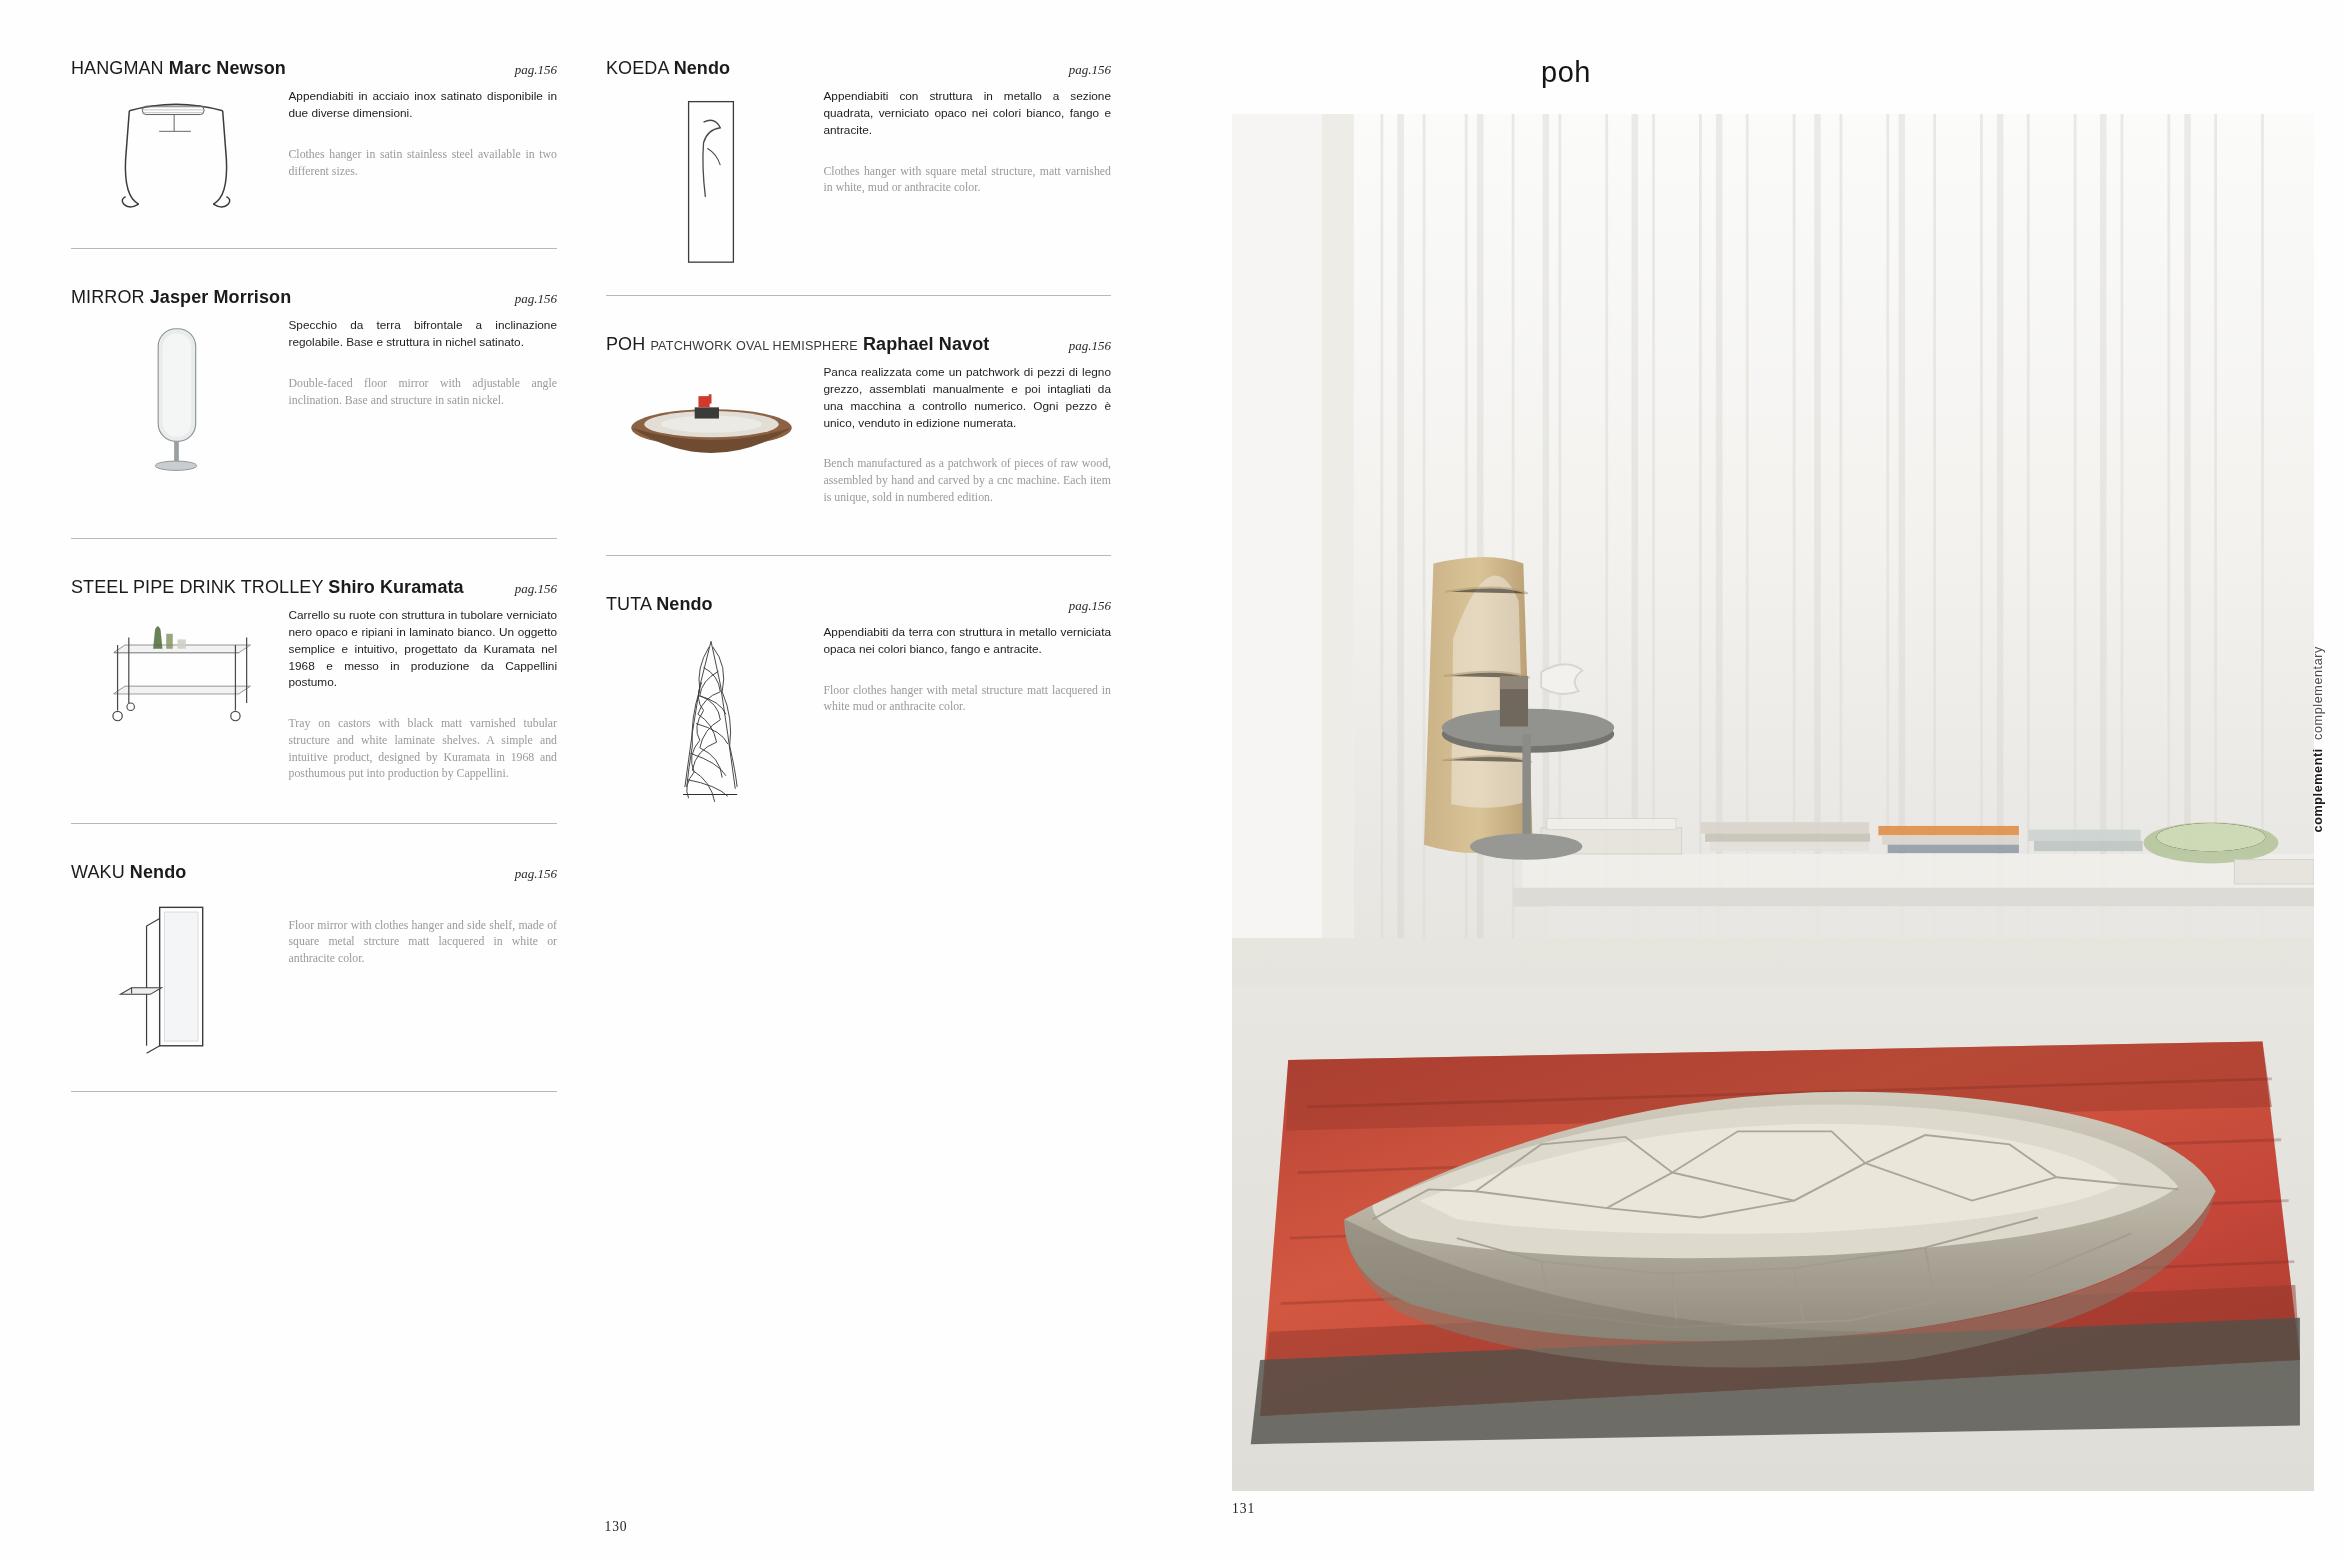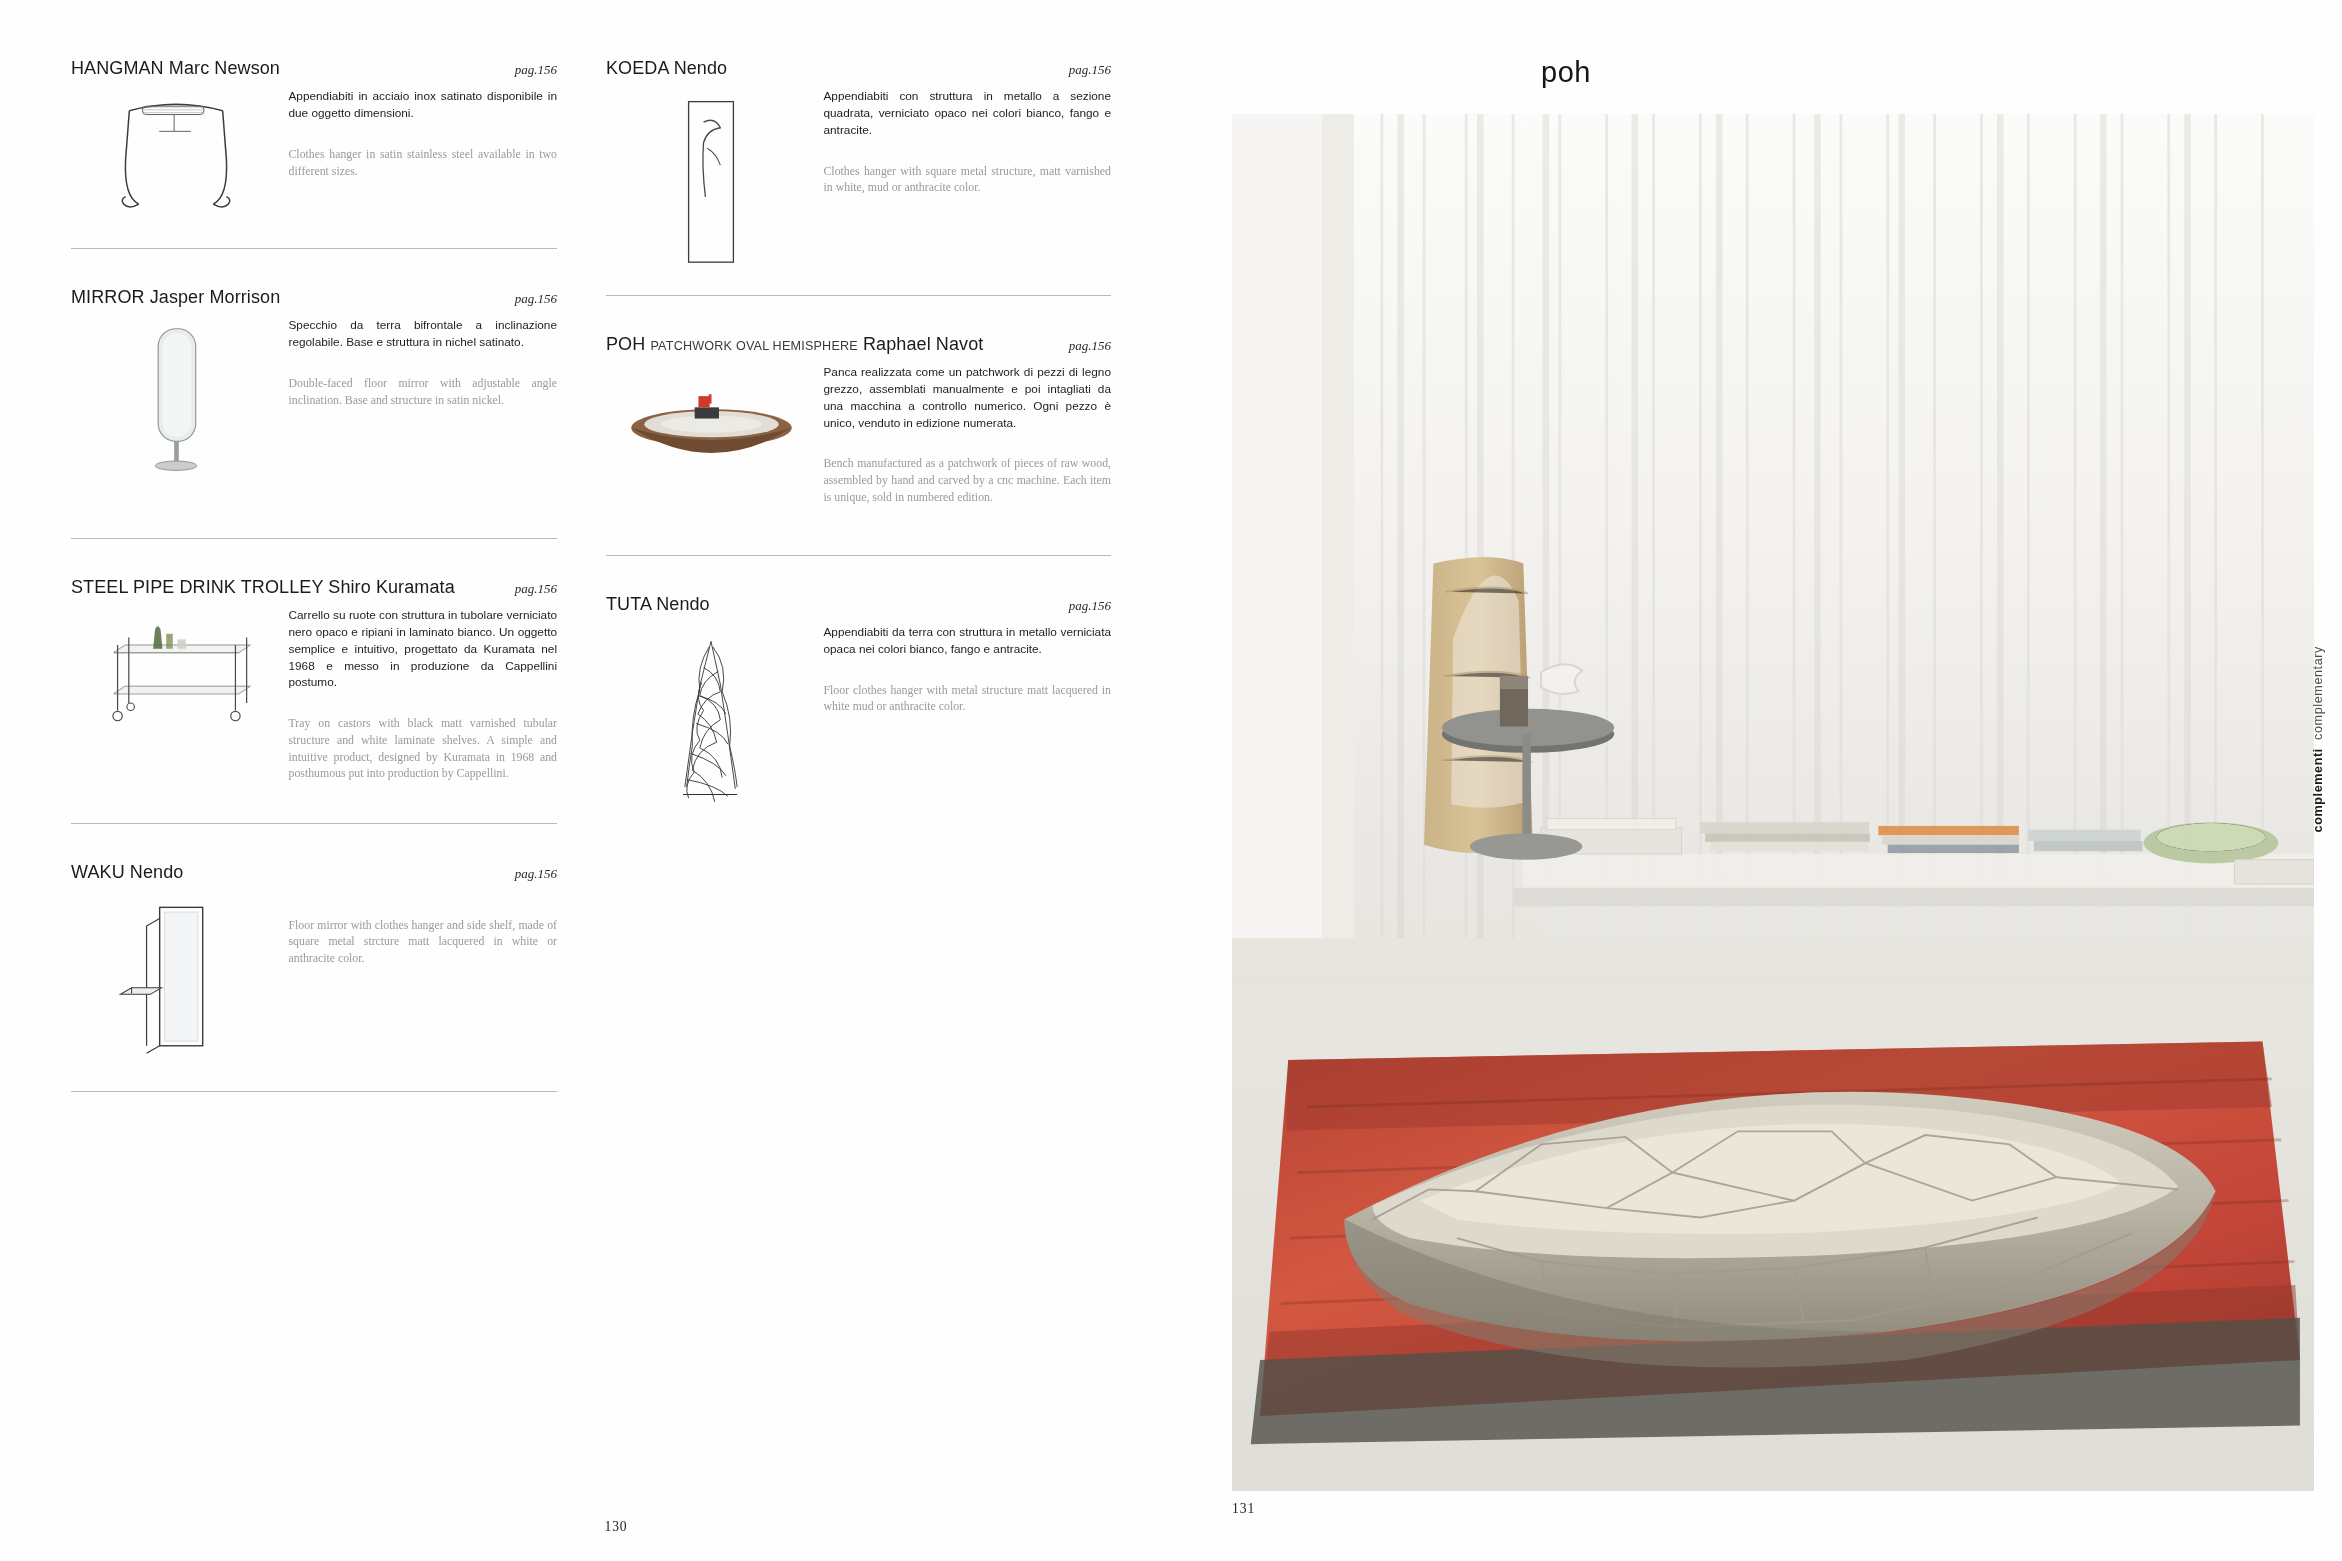--- a/index.html
+++ b/index.html
@@ -53,21 +53,21 @@
     justify-content: space-between;
     margin-bottom: 9.4px;
   }
   .entry-title {
     font-size: 18px;
     color: #1b1b1b;
     letter-spacing: 0.1px;
     font-weight: 400;
     white-space: nowrap;
   }
-  .entry-title .designer { font-weight: 400; }
+  .entry-title .designer { font-weight: 700; }
   .entry-title .sub {
     font-size: 12.6px;
     letter-spacing: 0.2px;
     color: #3a3a3a;
   }
   .entry-page {
     font-size: 13px;
     font-style: italic;
     color: #2a2a2a;
     font-family: "Liberation Serif", serif;
@@ -197,21 +197,21 @@
                   <path d="M44 14 h66 M44 17 h66 M44 20 h66" stroke="#9a9a9a" stroke-width=".6"></path>
                   <path d="M30 18 L26 70 Q24 110 40 118" stroke="#3b3b3b" stroke-width="1.6" fill="none"></path>
                   <path d="M130 18 L134 70 Q136 110 120 118" stroke="#3b3b3b" stroke-width="1.6" fill="none"></path>
                   <path d="M40 118 q-10 6 -16 0 q-4 -5 2 -8" stroke="#3b3b3b" stroke-width="1.6" fill="none"></path>
                   <path d="M120 118 q10 6 16 0 q4 -5 -2 -8" stroke="#3b3b3b" stroke-width="1.6" fill="none"></path>
                   <path d="M78 22 L78 40" stroke="#6a6a6a" stroke-width="1.1"></path>
                   <path d="M62 40 h34" stroke="#6a6a6a" stroke-width="1.1"></path>
                 </svg>
               </div>
               <div class="desc">
-                <p class="it">Appendiabiti in acciaio inox satinato disponibile in due oggetto dimensioni.</p>
+                <p class="it">Appendiabiti in acciaio inox satinato disponibile in due diverse dimensioni.</p>
                 <p class="en">Clothes hanger in satin stainless steel available in two different sizes.</p>
               </div>
             </div>
           </div>
 
           <div class="entry-spacer"></div>
 
           <div class="entry">
             <div class="entry-head">
               <div class="entry-title">

